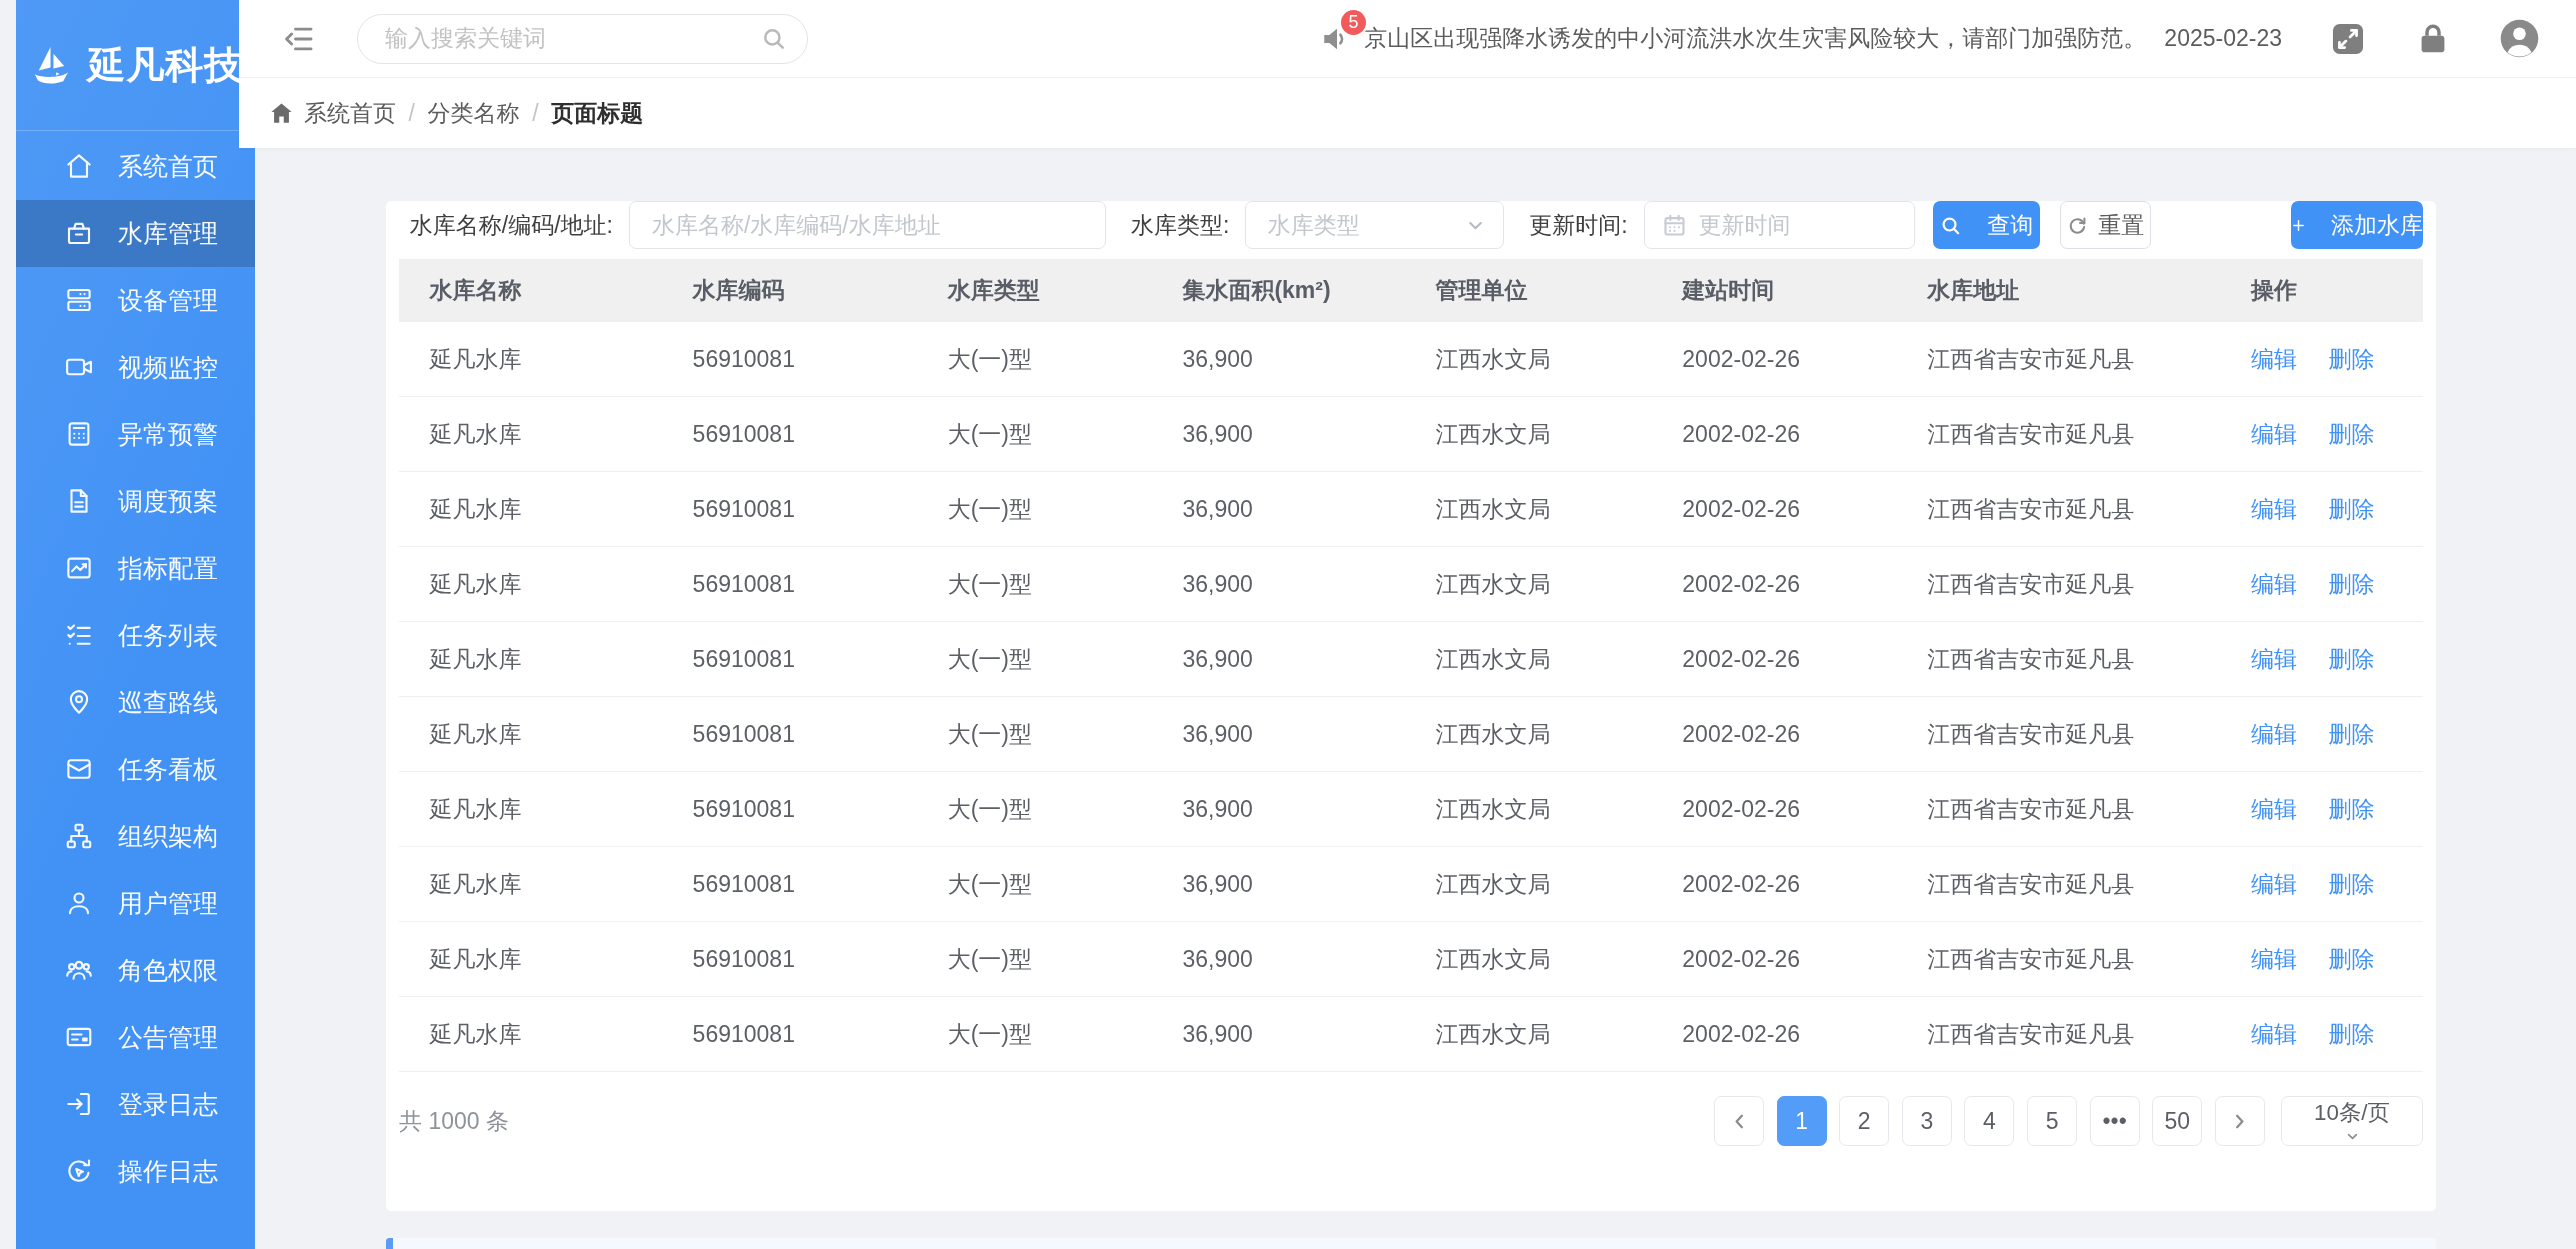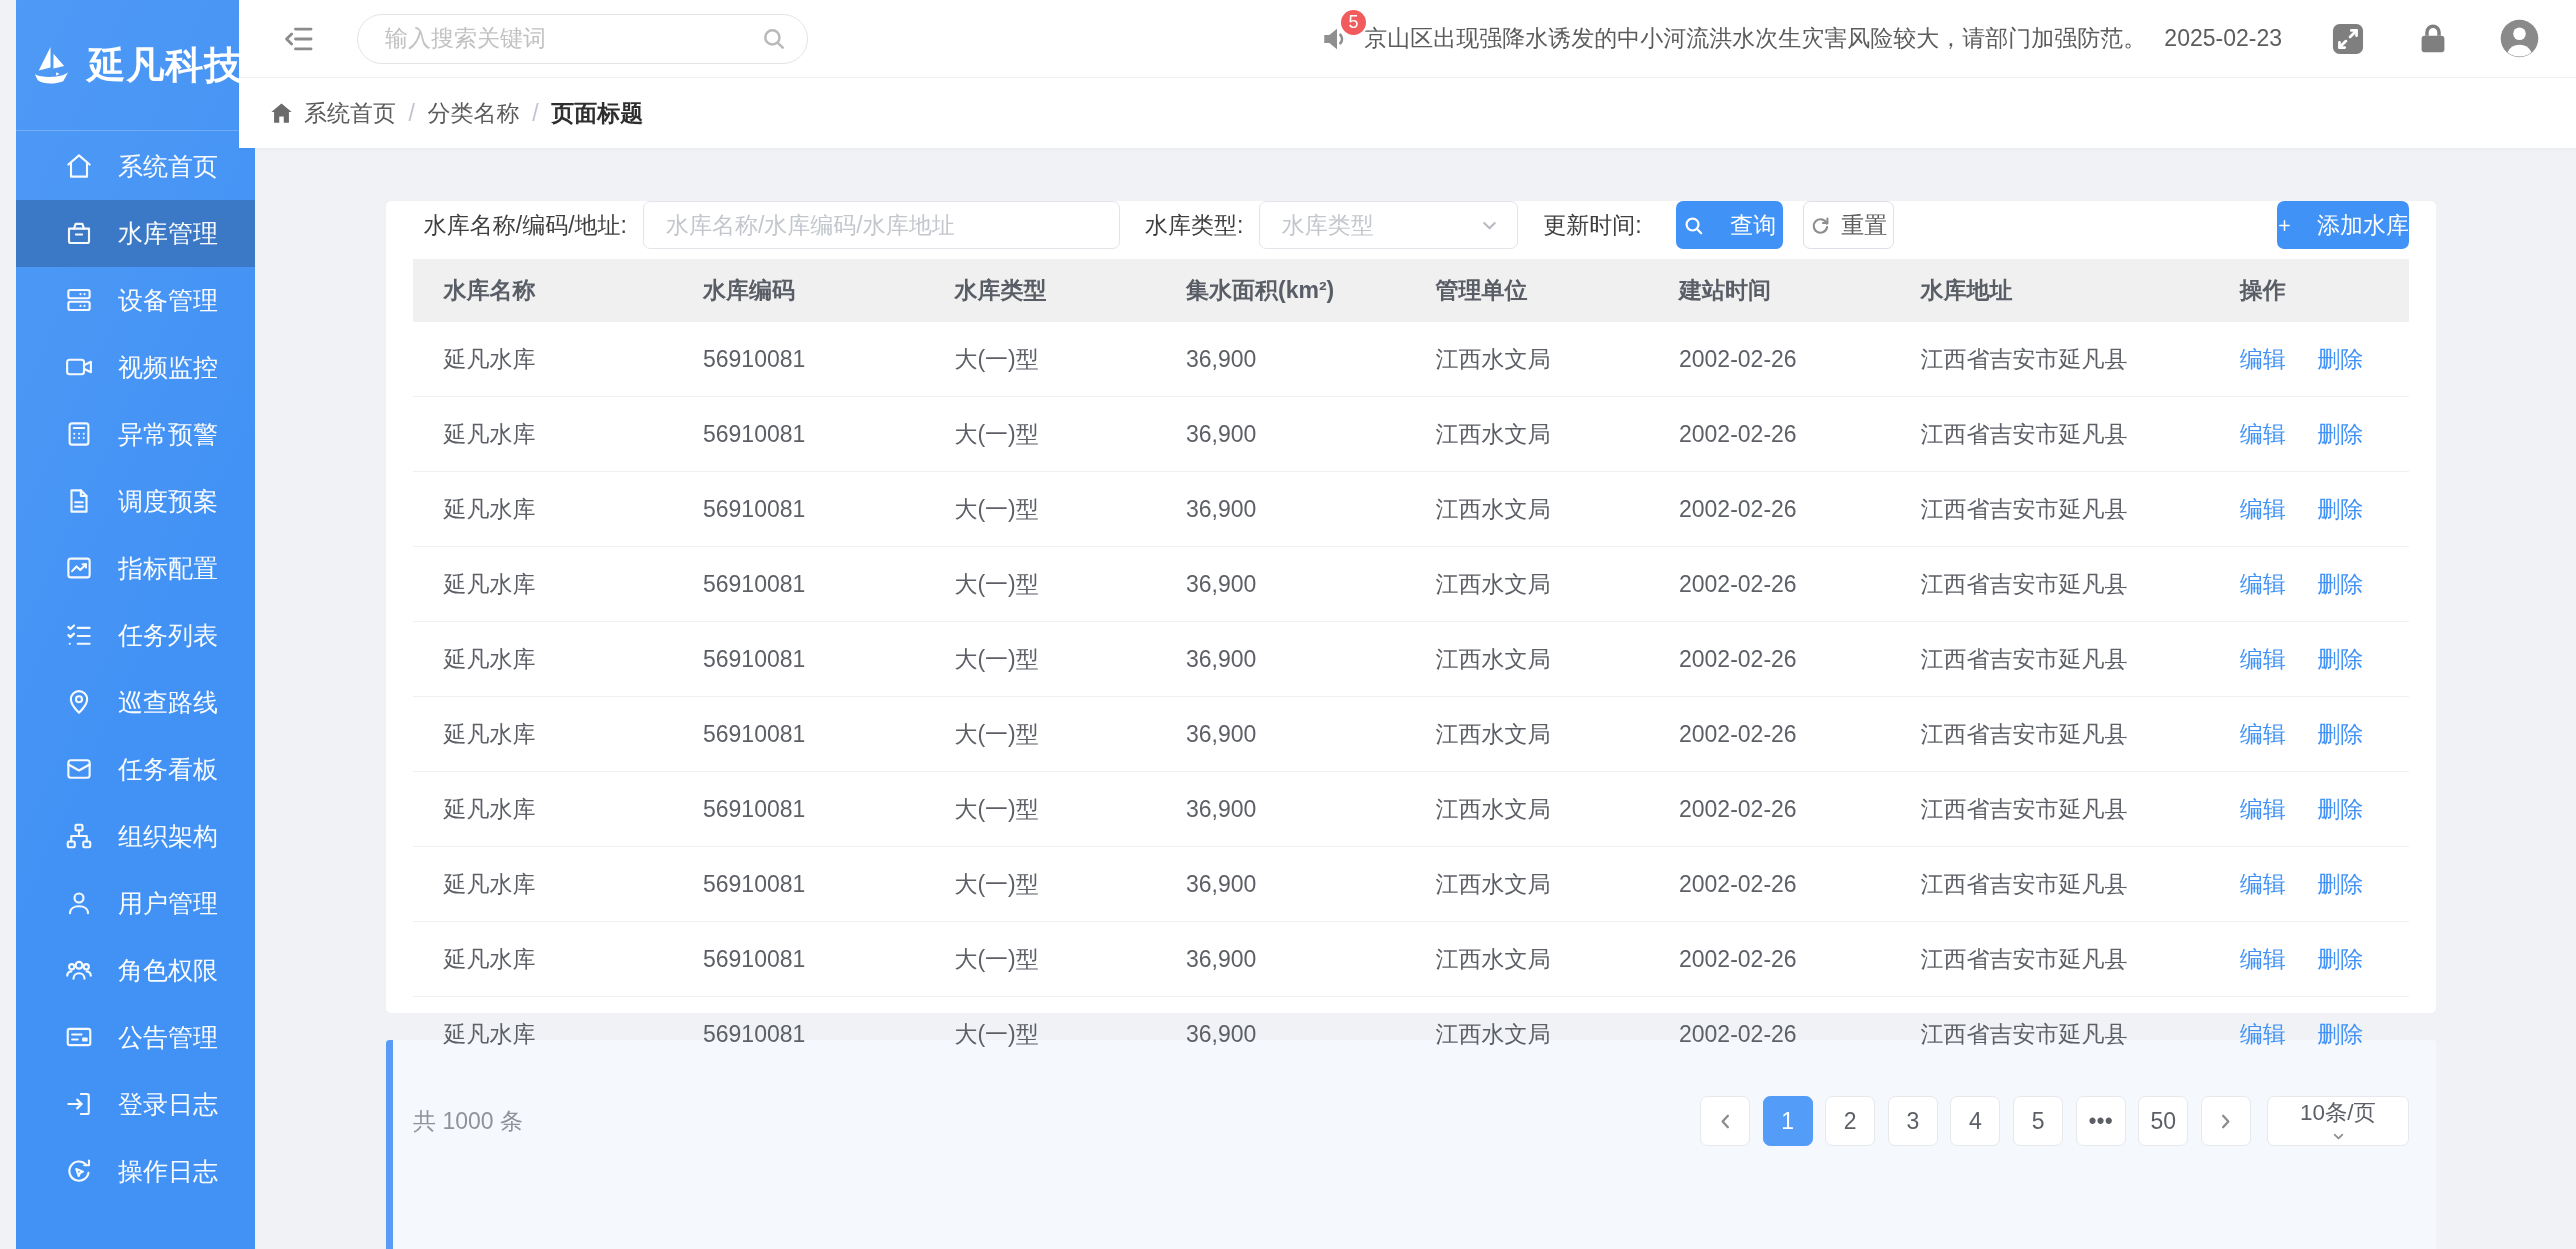--- a/index.html
+++ b/index.html
@@ -44,21 +44,21 @@
   .crumbbar{height:70px;background:#fff;border-top:0.9px solid #f0f0f0;display:flex;align-items:center;
     padding-left:29px;flex:0 0 auto;box-shadow:0 1.8px 3.6px rgba(0,0,0,.03);}
   .crumbbar .home-ic{width:27px;height:27px;margin-right:9px;}
   .crumb{font-size:23px;color:#5c5c5c;cursor:pointer;}
   .crumb.current{color:#2e2e2e;font-weight:600;cursor:default;}
   .crumb-sep{font-size:23px;color:#c0c4cc;margin:0 12.6px;}
 
   .content{flex:1;overflow:hidden;padding:23px 140px 0 147px;box-sizing:border-box;}
 
   
-  .card{background:#fff;border-radius:5.4px;height:812px;padding:0 27px;box-sizing:border-box;}
+  .card{background:#fff;border-radius:5.4px;height:1010px;padding:0 13px;box-sizing:border-box;}
   .filters{display:flex;align-items:center;height:48px;margin-top:30px;margin-left:10.8px;}
   .f-label{font-size:23px;color:#3f3f3f;margin-right:16px;white-space:nowrap;}
   .f-input{height:48px;border:1.3px solid #e1e4e9;border-radius:7.2px;box-sizing:border-box;
     display:flex;align-items:center;background:#fff;}
   .f-name{width:477px;padding:0 20px;}
   .f-name input{border:none;outline:none;width:100%;font-size:23px;color:#595959;background:transparent;font-family:inherit;}
   .f-name input::placeholder{color:#c3c7cd;}
   .f-select{width:259px;padding:0 16px 0 21.5px;justify-content:space-between;cursor:pointer;}
   .ph{font-size:23px;color:#c3c7cd;}
   .chev{width:23px;height:23px;stroke:#b6bac1;fill:none;stroke-width:2.2;stroke-linecap:round;stroke-linejoin:round;}
@@ -338,20 +338,28 @@
 
           <span class="f-label" style="margin-left:25px;">水库类型:</span>
           <div class="f-input f-select">
             <span class="ph">水库类型</span>
             <svg class="chev" viewBox="0 0 24 24">
                 <path d="M6.5 9.5 L12 14.8 L17.5 9.5"></path>
               </svg>
           </div>
 
           <span class="f-label" style="margin-left:25px;">更新时间:</span>
+          <div class="f-input f-date">
+            <svg class="cal" viewBox="0 0 24 24">
+                <rect x="4" y="5.5" width="16" height="14.5" rx="1.8"></rect>
+                <path d="M4 10 h16 M8.3 3.5 v3.6 M15.7 3.5 v3.6"></path>
+                <path d="M8 13.6 h.01 M12 13.6 h.01 M16 13.6 h.01 M8 16.8 h.01 M12 16.8 h.01"></path>
+              </svg>
+            <span class="ph">更新时间</span>
+          </div>
 
           <div class="btn btn-primary btn-query">
             <svg viewBox="0 0 24 24" fill="none" stroke="#fff" stroke-width="2.3" stroke-linecap="round">
                 <circle cx="11" cy="11" r="6.2"></circle>
                 <path d="M15.7 15.7 L20 20"></path>
               </svg>
             <span>查询</span>
           </div>
           <div class="btn btn-reset">
             <svg viewBox="0 0 24 24" fill="none" stroke="#8c8c8c" stroke-width="2.1" stroke-linecap="round">

